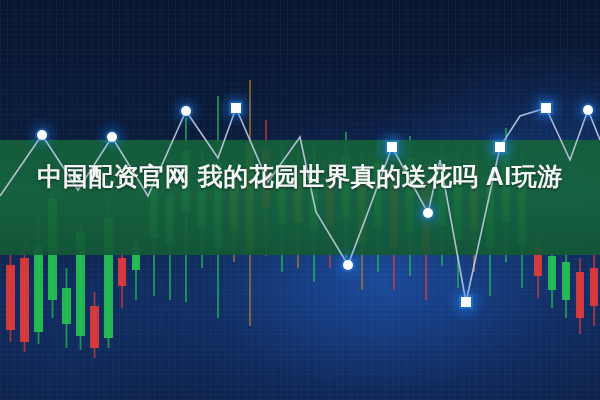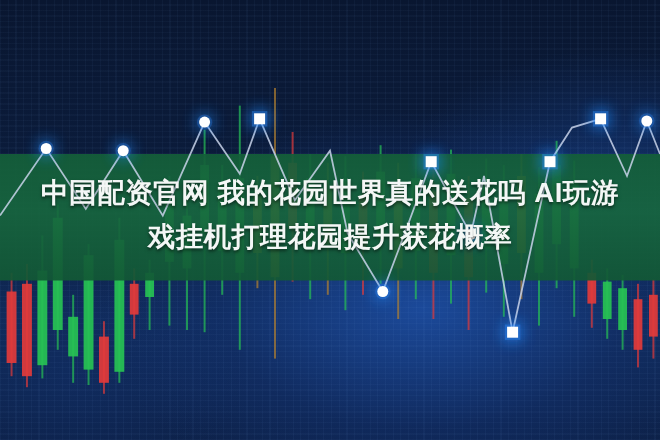--- a/index.html
+++ b/index.html
@@ -187,16 +187,15 @@
         <rect x="495" y="142" width="10" height="10" fill="#ffffff"></rect>
         <rect x="539" y="101" width="14" height="14" fill="#2a8cff" opacity="0.55" filter="url(#bigglow)"></rect>
         <rect x="541" y="103" width="10" height="10" fill="#ffffff"></rect>
         <circle cx="588" cy="110" r="7" fill="#2a8cff" opacity="0.45" filter="url(#bigglow)"></circle>
         <circle cx="588" cy="110" r="5" fill="#ffffff"></circle>
       </g>
   </svg>
 
   <div class="headline" id="headline" style="top: 156px; color: rgb(244, 247, 246);">
     <span class="hl-line">中国配资官网 我的花园世界真的送花吗 AI玩游</span>
-    <span class="hl-line">戏挂机打理花园提升获花概率</span>
   </div>
 
 </div>
 
 </body></html>

